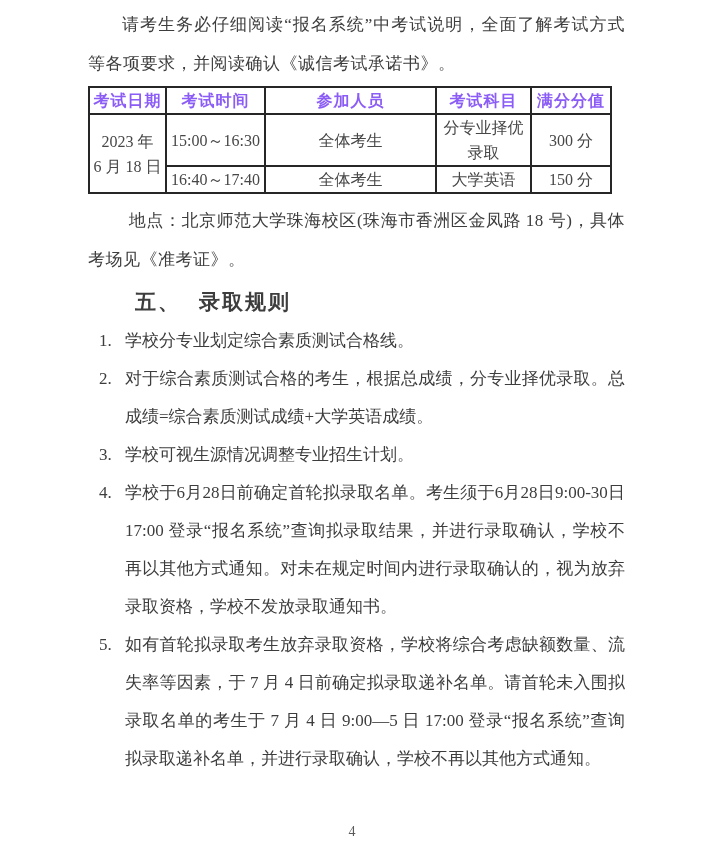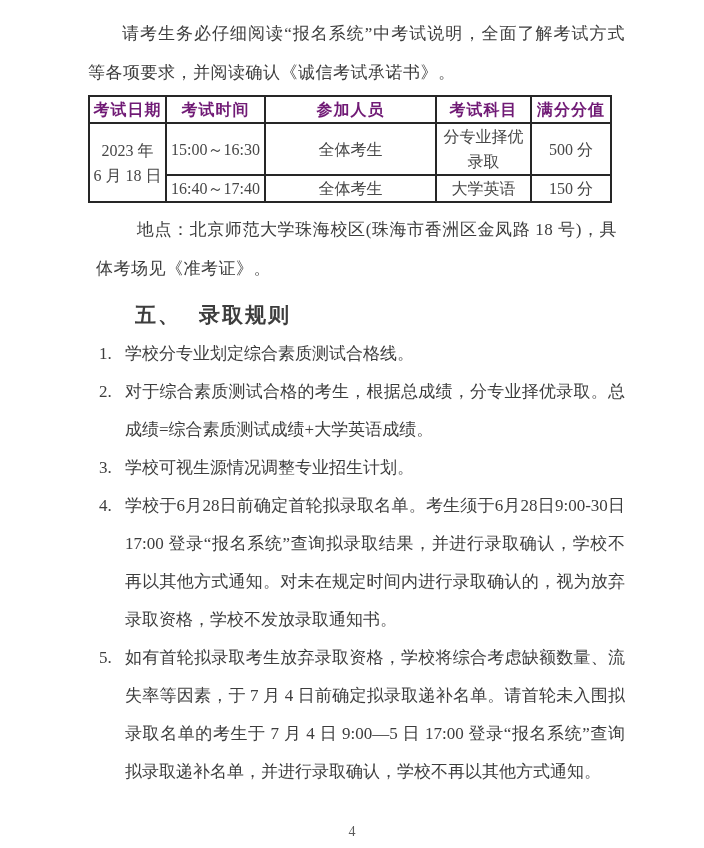--- a/index.html
+++ b/index.html
@@ -11,21 +11,21 @@
     height: 848px;
     background: #ffffff;
     position: relative;
     overflow: hidden;
     font-family: "Liberation Serif", "DejaVu Serif", serif;
     color: #3d3d3d;
   }
   .doc {
     position: absolute;
     left: 88px;
-    top: 14px;
+    top: 5px;
     width: 537px;
     font-size: 17px;
     line-height: 39px;
     text-align: justify;
   }
   .intro {
     margin: 0;
     text-indent: 2em;
     letter-spacing: 0.5px;
   }
@@ -53,33 +53,33 @@
     line-height: 25px;
     color: #474747;
   }
   table.exam th, table.exam td {
     border: 2px solid #262626;
     padding: 0;
   }
   table.exam th {
     font-weight: bold;
     height: 23px;
-    color: #701a75;
+    color: #8b5cf6;
     letter-spacing: 1px;
     margin-top: 9px;
   }
   table.exam td { height: 25px; }
   td.date-cell { line-height: 25px; }
   .col-date { width: 77px; }
   .col-time { width: 99px; }
   .col-people { width: 171px; }
   .col-subject { width: 95px; }
   .col-score { width: 80px; }
   .para {
-    margin: 8px;
+    margin: 0;
   }
   .location {
     margin-top: 7px;
     text-indent: 2.4em;
     letter-spacing: 0.5px;
   }
   .special {
     text-indent: 2.4em;
   }
   .sec5-head {
@@ -143,21 +143,21 @@
     </thead>
     <tbody>
       <tr>
         <td rowspan="2" class="date-cell">
           <div>2023 年</div>
           <div>6 月 18 日</div>
         </td>
         <td>15:00～16:30</td>
         <td>全体考生</td>
         <td>分专业择优录取</td>
-        <td>500 分</td>
+        <td>300 分</td>
       </tr>
       <tr>
         <td>16:40～17:40</td>
         <td>全体考生</td>
         <td>大学英语</td>
         <td>150 分</td>
       </tr>
     </tbody>
   </table>
 

